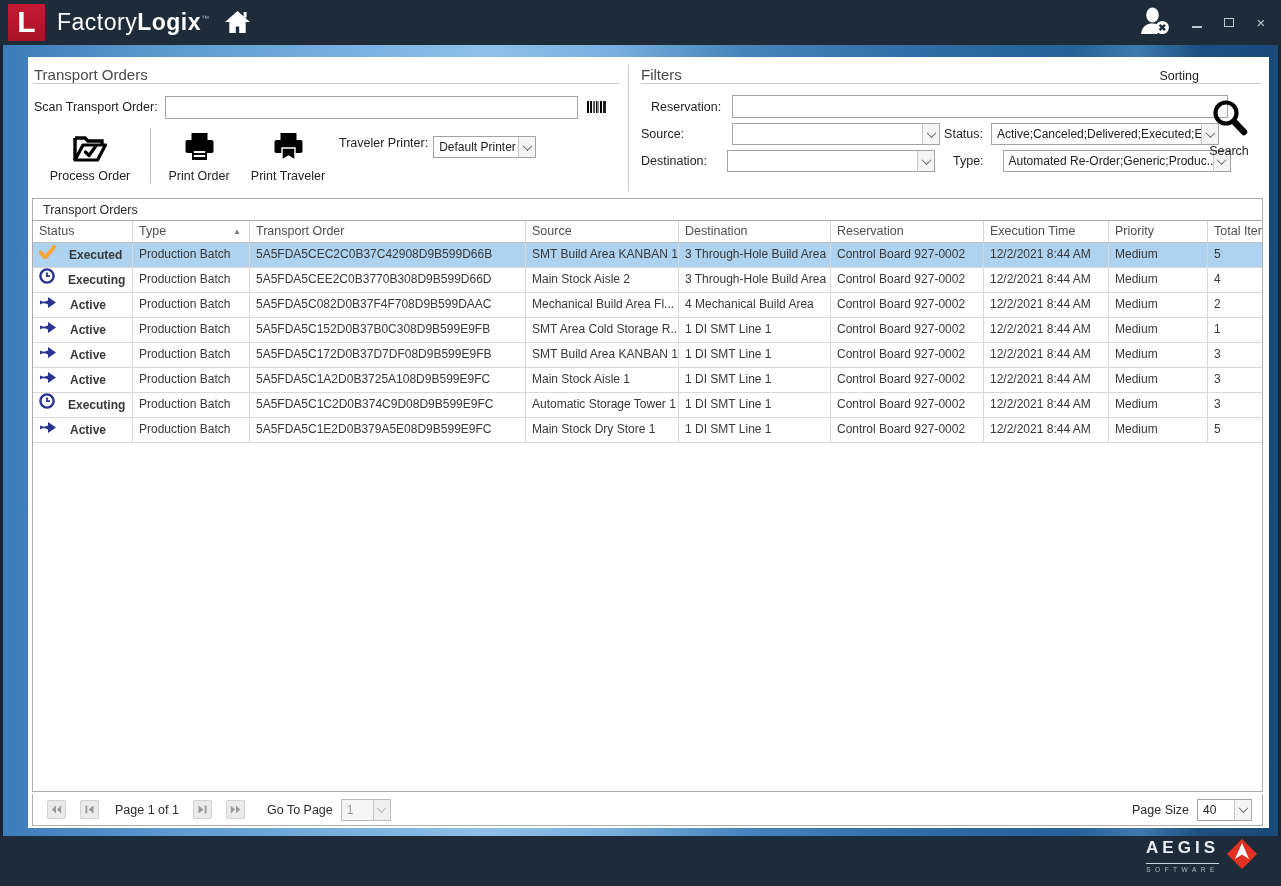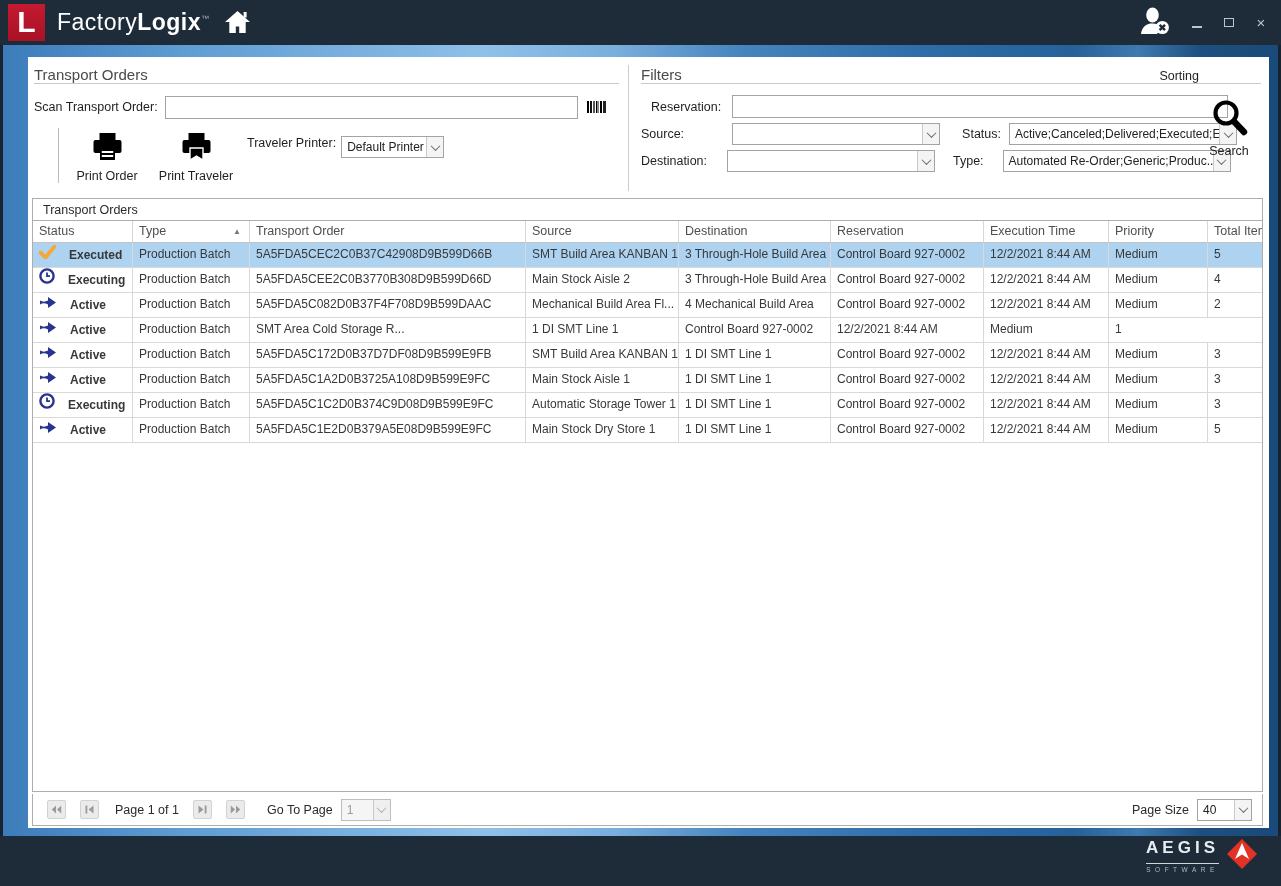--- a/index.html
+++ b/index.html
@@ -140,20 +140,31 @@
   <div class="to-panel">
     <div class="to-head panel-rule">
           <span class="panel-title">Transport Orders</span>
         </div>
     <div class="scan-row">
       <span class="lbl">Scan Transport Order:</span>
       <input class="tinput scan-input" value="" style="">
       <span class="barcode"></span>
     </div>
     <div class="toolbar">
+      <div class="tool-btn" style="width:92px;">
+        <span class="icw">
+          <svg width="36" height="33" viewBox="0 0 36 33">
+            <path d="M3 7 h10 l3 3 h14 v4" fill="none" stroke="#000" stroke-width="3.4"></path>
+            <path d="M3 29 V7" fill="none" stroke="#000" stroke-width="3.4"></path>
+            <path d="M3 29 h22.5 l8 -15 h-22.5 l-8 15 Z" fill="none" stroke="#000" stroke-width="3.2" stroke-linejoin="round"></path>
+            <path d="M13.5 21 l3.5 3.5 6.5 -9" fill="none" stroke="#000" stroke-width="3.2" stroke-linecap="round" stroke-linejoin="round"></path>
+          </svg>
+        </span>
+        <span class="tl">Process Order</span>
+      </div>
       <div class="tool-sep"></div>
       <div class="tool-btn" style="width:68px;">
         <span class="icw">
           <svg width="33" height="30" viewBox="0 0 33 30">
             <rect x="8.5" y="1" width="16" height="8" fill="#000"></rect>
             <rect x="2.5" y="8" width="28" height="13" rx="2" fill="#000"></rect>
             <rect x="9" y="16" width="15" height="12" fill="#000"></rect>
             <rect x="10.8" y="19" width="11.4" height="2" fill="#fff"></rect>
             <rect x="10.8" y="23" width="11.4" height="2" fill="#fff"></rect>
           </svg>
@@ -194,21 +205,21 @@
       <input class="tinput" style="width: 496px; margin-left: 11px;" value="">
     </div>
     <div class="fl-row" style="top:61px;left:0;">
       <span class="fl-lbl">Source:</span>
       <div class="combo" style="width:208px;margin-left:48px;">
         <span class="cv"></span>
         <span class="cbtn">
               <span class="chev"></span>
             </span>
       </div>
-      <span class="fl-lbl" style="margin-left:22px;">Status:</span>
+      <span class="fl-lbl" style="margin-left:4px;">Status:</span>
       <div class="combo" style="width:228px;margin-left:8px;">
         <span class="cv">Active;Canceled;Delivered;Executed;E...</span>
         <span class="cbtn">
               <span class="chev"></span>
             </span>
       </div>
     </div>
     <div class="fl-row" style="top:88px;left:0;">
       <span class="fl-lbl">Destination:</span>
       <div class="combo" style="width:208px;margin-left:20px;">
@@ -302,20 +313,21 @@
             <div class="gc">2</div>
           </div>
           <div class="gcols grow">
             <div class="gc st-cell">
               <span><svg width="18" height="13" viewBox="0 0 18 13">
                   <path d="M1 4.6 c2.5 1.4 5 1.4 8 0 V1 l8 5.5 -8 5.5 V8.4 c-3 -1.4 -5.5 -1.4 -8 0 Z" fill="#28348f"></path>
                 </svg></span>
               <span>Active</span>
             </div>
             <div class="gc">Production Batch</div>
+            <div class="gc">5A5FDA5C152D0B37B0C308D9B599E9FB</div>
             <div class="gc">SMT Area Cold Storage R...</div>
             <div class="gc">1 DI SMT Line 1</div>
             <div class="gc">Control Board 927-0002</div>
             <div class="gc">12/2/2021 8:44 AM</div>
             <div class="gc">Medium</div>
             <div class="gc">1</div>
           </div>
           <div class="gcols grow">
             <div class="gc st-cell">
               <span><svg width="18" height="13" viewBox="0 0 18 13">

